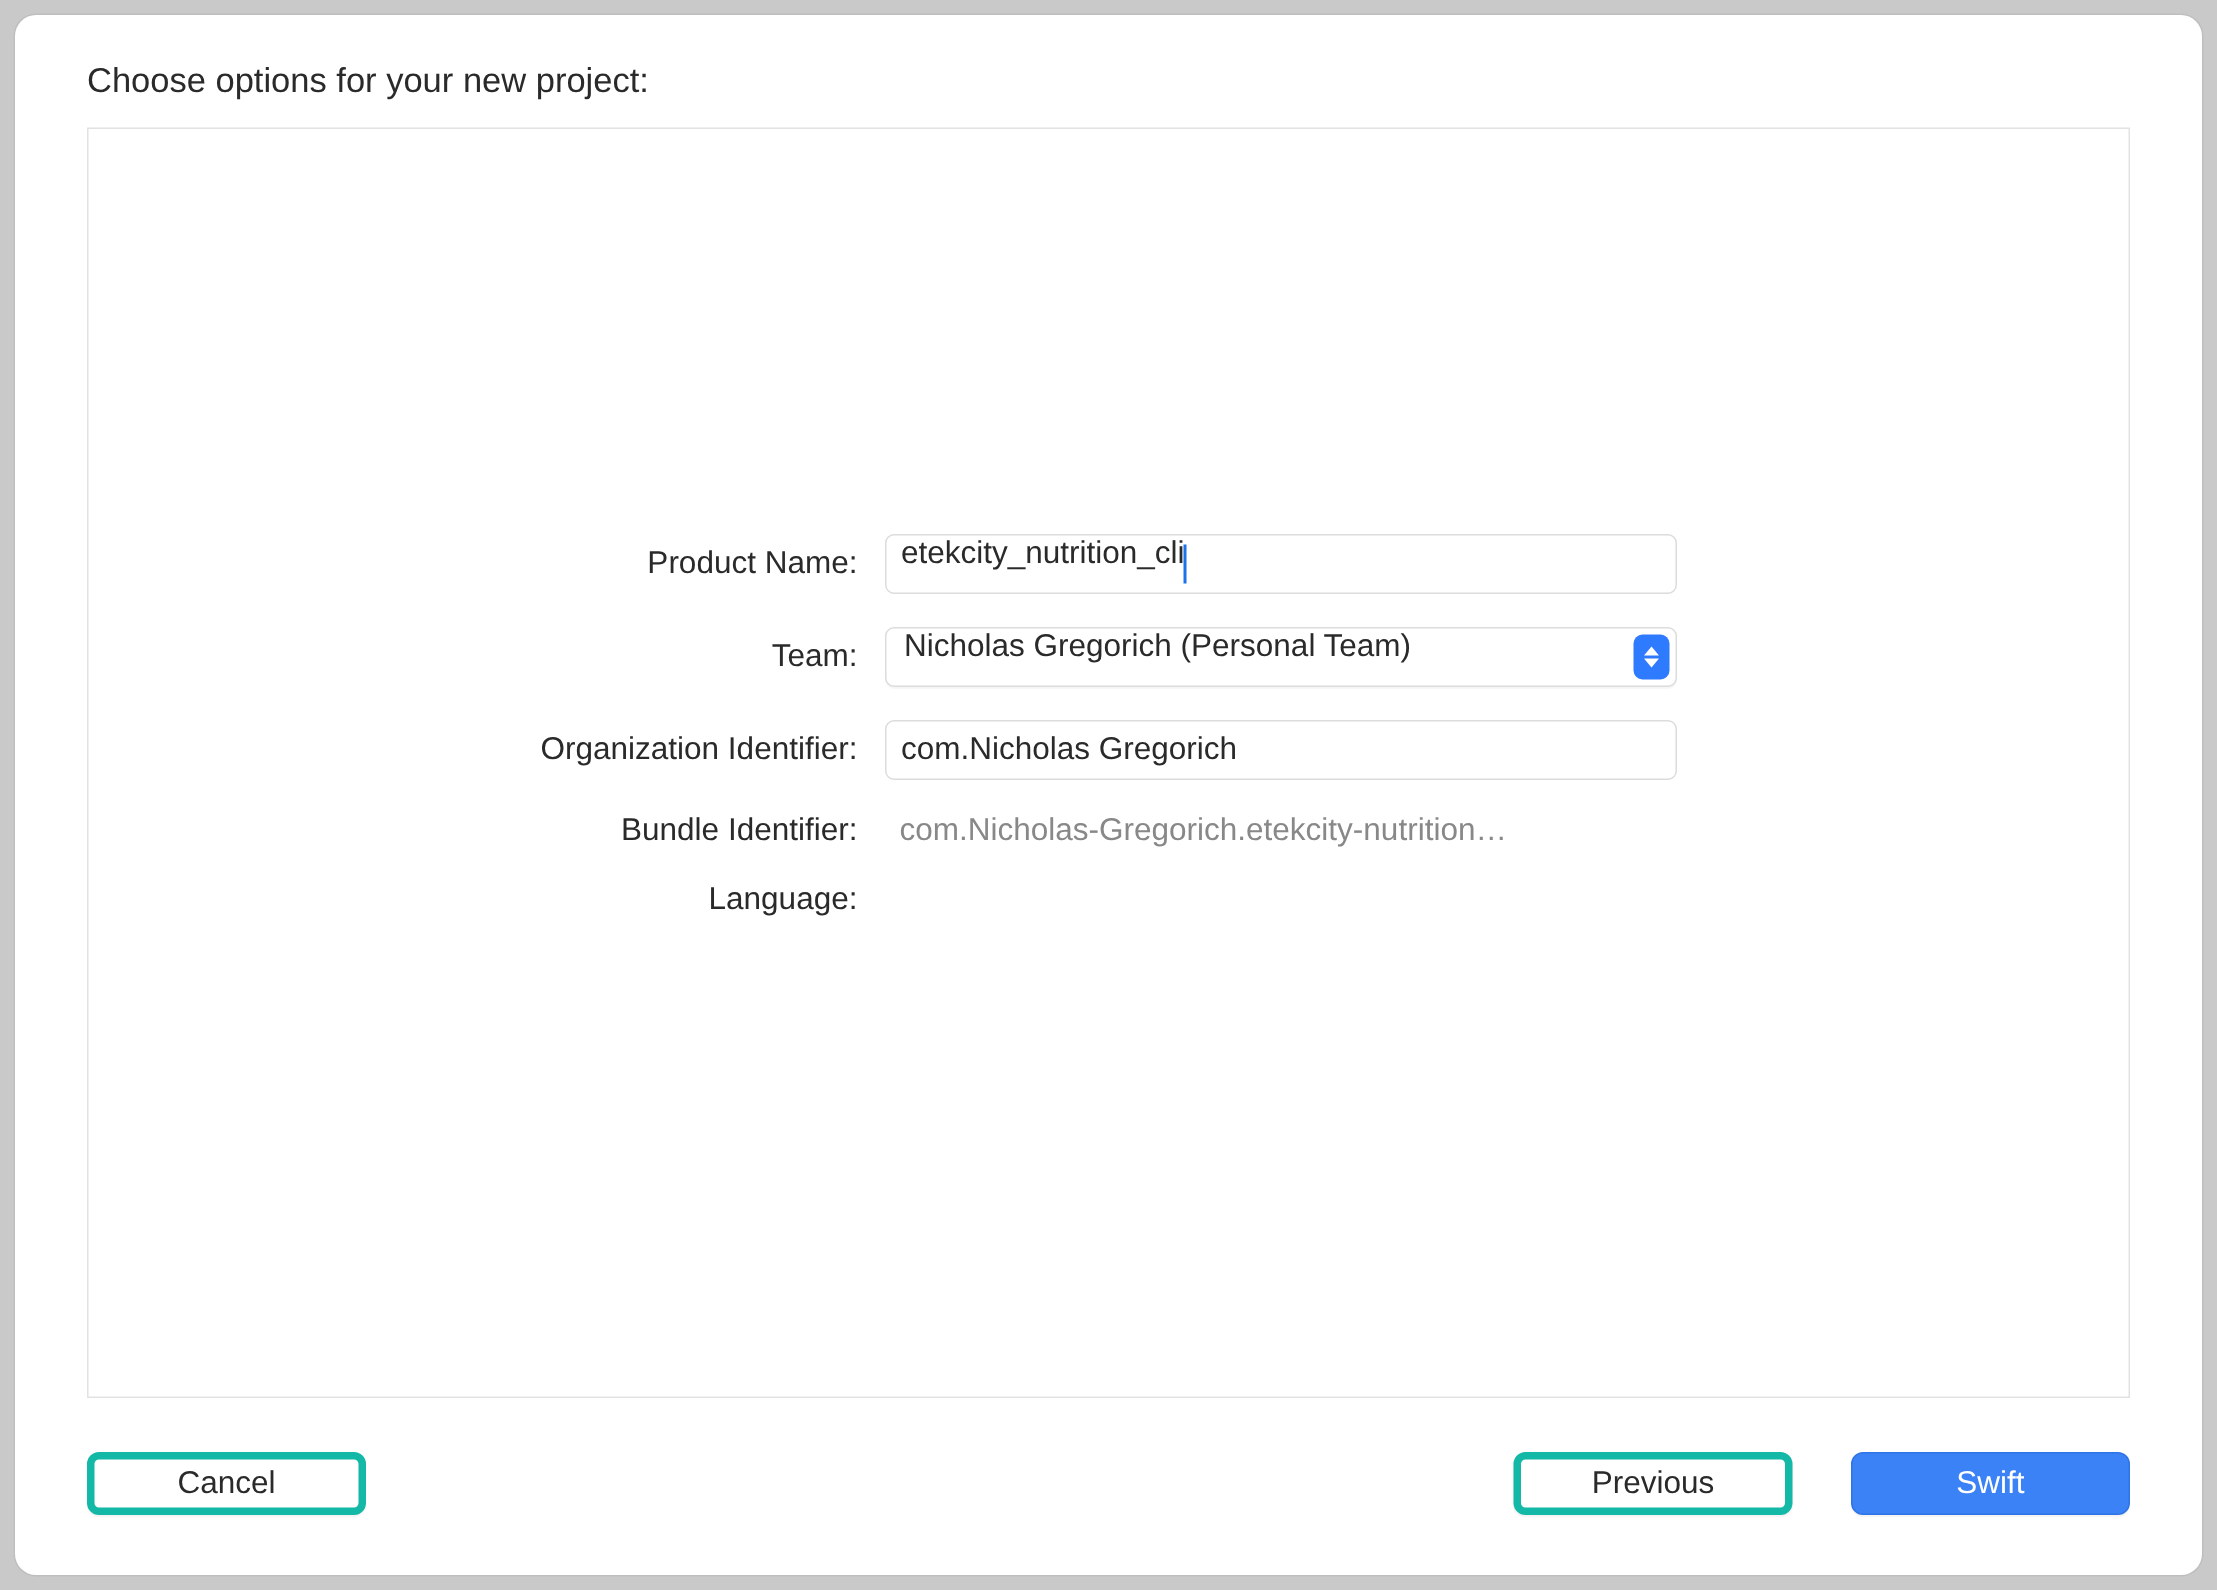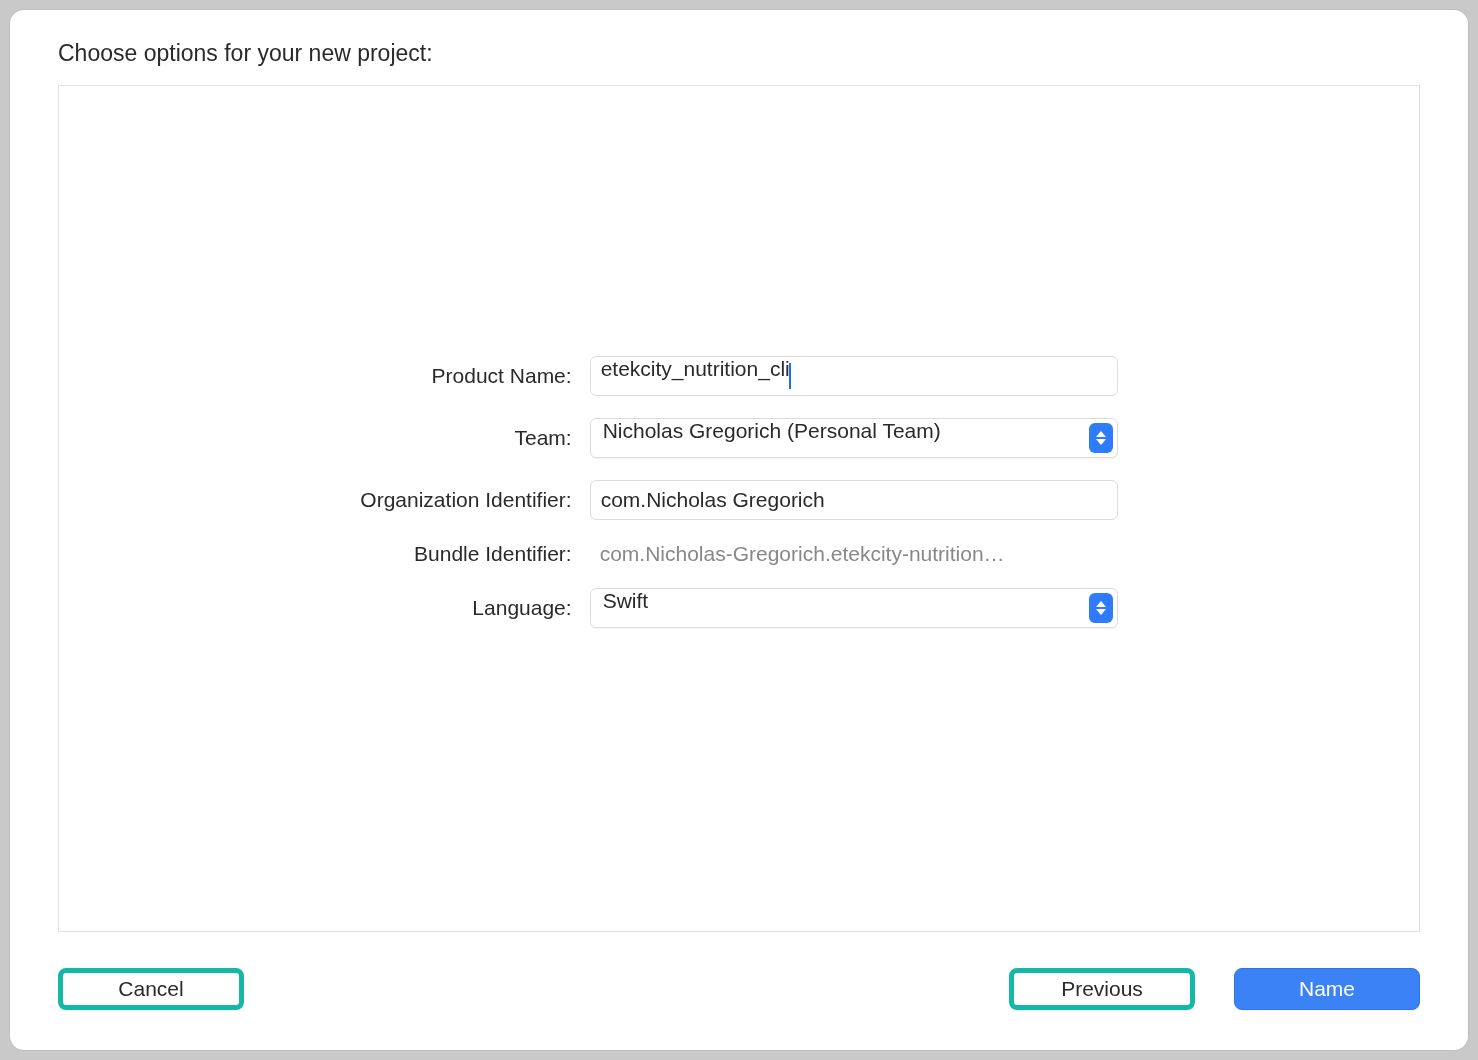--- a/index.html
+++ b/index.html
@@ -177,31 +177,24 @@
         </div>
       </div>
 
       <div class="form-label">Organization Identifier:</div>
       <input type="text" class="form-input" value="com.Nicholas Gregorich" style="">
 
       <div class="form-label">Bundle Identifier:</div>
       <div class="readonly-value">com.Nicholas-Gregorich.etekcity-nutrition…</div>
 
       <div class="form-label">Language:</div>
-      <div class="select-box">
-        <span>Swift</span>
-        <div class="select-stepper">
-          <div class="stepper-arrow up"></div>
-          <div class="stepper-arrow down"></div>
-        </div>
-      </div>
 
     </div>
   </div>
 
   <div class="button-bar">
     <button class="btn">Cancel</button>
     <div class="button-group-right">
       <button class="btn">Previous</button>
-      <button class="btn primary">Name</button>
+      <button class="btn primary">Swift</button>
     </div>
   </div>
 </div>
 
 </body></html>

